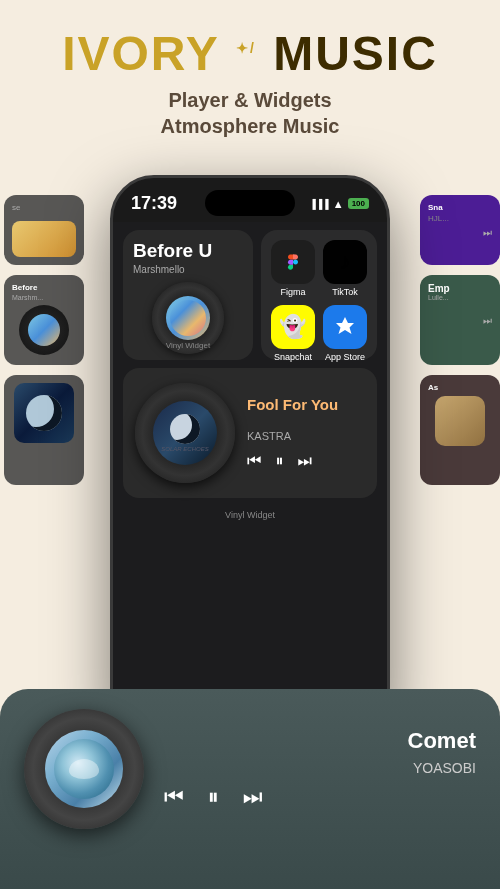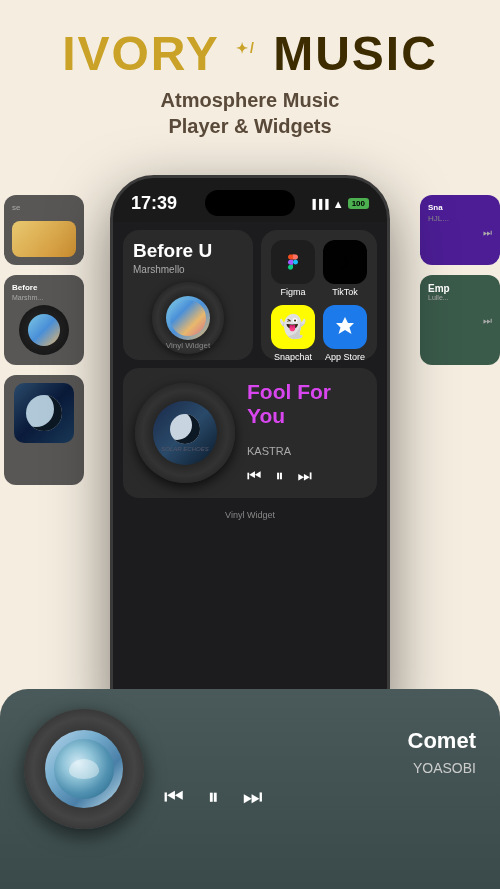--- a/index.html
+++ b/index.html
@@ -250,22 +250,22 @@
       height: 64px;
       border-radius: 50%;
       overflow: hidden;
       display: flex;
       align-items: center;
       justify-content: center;
       background: linear-gradient(135deg, #1a2a4a, #2a4a6a, #0a1a2a);
     }
     .song-info { flex: 1; }
     .song-info .title {
-      color: #d946ef;
-      font-size: 21px;
+      color: #fdba74;
+      font-size: 15px;
       font-weight: 700;
       margin-bottom: 17px;
     }
     .song-info .artist {
       color: #aaa;
       font-size: 11px;
       margin-bottom: 10px;
     }
     .controls {
       display: flex;
@@ -400,22 +400,22 @@
 </head>
 <body>
 
 <div class="header">
   <div class="app-title">
     <span class="accent">IVORY</span>
     <span style="color:#c9a227; font-size:14px; vertical-align:super; margin: 0 2px;">✦/</span>
     <span>MUSIC</span>
   </div>
   <div class="subtitle">
+    <div>Player &amp; Widgets</div>
     <div>Atmosphere Music</div>
-    <div>Player &amp; Widgets</div>
   </div>
 </div>
 
 <div class="phone-scene">
 
   <div class="side-widgets-left">
     <div class="side-widget side-widget-sm" style="display:flex;flex-direction:column;justify-content:space-between;">
       <div style="font-size:8px;color:#aaa;">se</div>
       <div style="width:100%;height:36px;background:linear-gradient(135deg,#e8c870,#d09030);border-radius:8px;"></div>
     </div>
@@ -436,20 +436,24 @@
   <div class="side-widgets-right">
     <div class="side-widget side-widget-sm" style="background:#4c1d95;">
       <div style="font-size:8px;color:white;font-weight:700;">Sna</div>
       <div style="font-size:8px;color:#888;margin-top:2px;">HJL...</div>
       <div style="text-align:right;font-size:10px;color:#aaa;margin-top:4px;">⏭</div>
     </div>
     <div class="side-widget side-widget-md" style="background:#3a5a4a;">
       <div style="font-size:10px;color:white;font-weight:700;">Emp</div>
       <div style="font-size:7px;color:#aaa;">Lulle...</div>
       <div style="text-align:right;font-size:10px;color:#aaa;margin-top:14px;">⏭</div>
+    </div>
+    <div class="side-widget side-widget-lg" style="background:#4a3a3a;">
+      <div style="font-size:8px;color:white;font-weight:700;">As</div>
+      <div style="width:50px;height:50px;border-radius:10px;background:linear-gradient(135deg,#c8a870,#907040);margin:4px auto;"></div>
     </div>
   </div>
 
   <div class="phone">
     <div class="dynamic-island"></div>
 
     <div class="status-bar">
       <span class="status-time">17:39</span>
       <div class="status-icons">
         <span style="font-size:9px;">▐▐▐</span>

